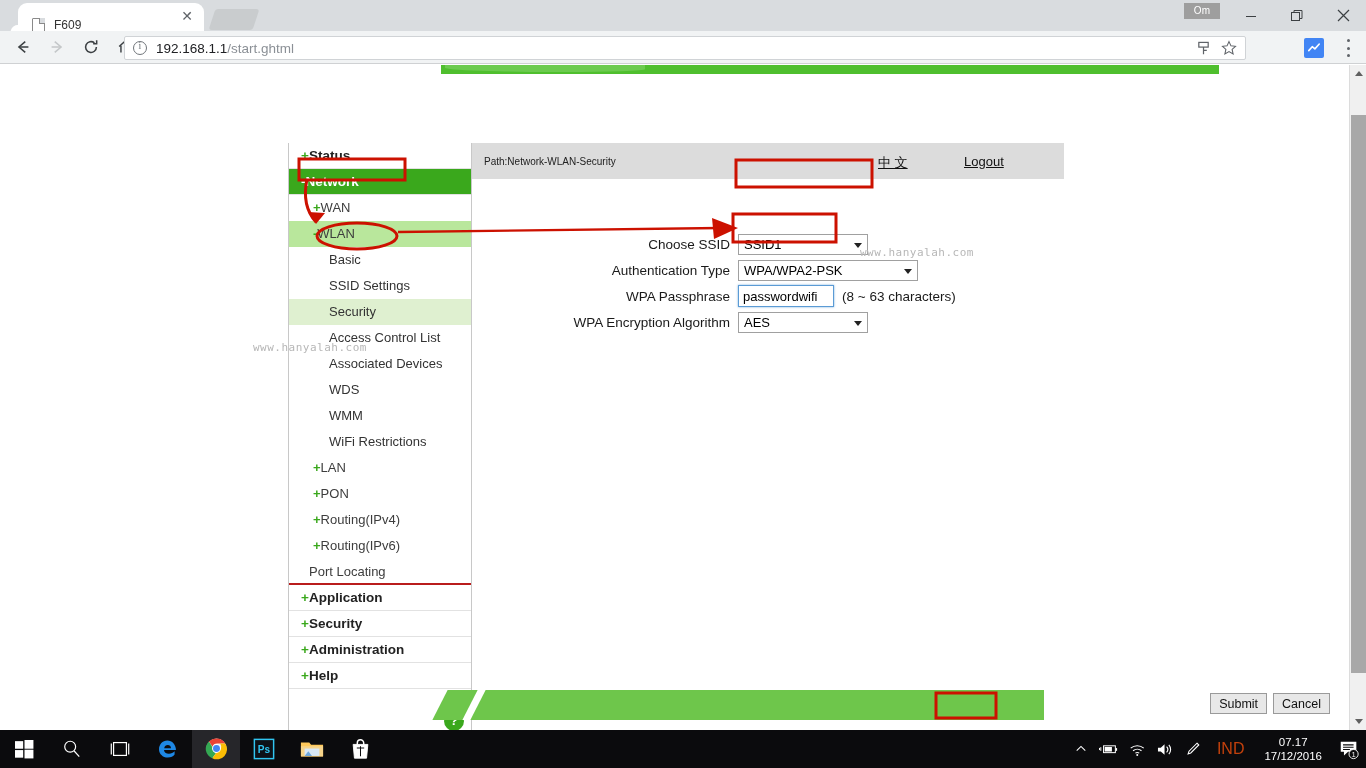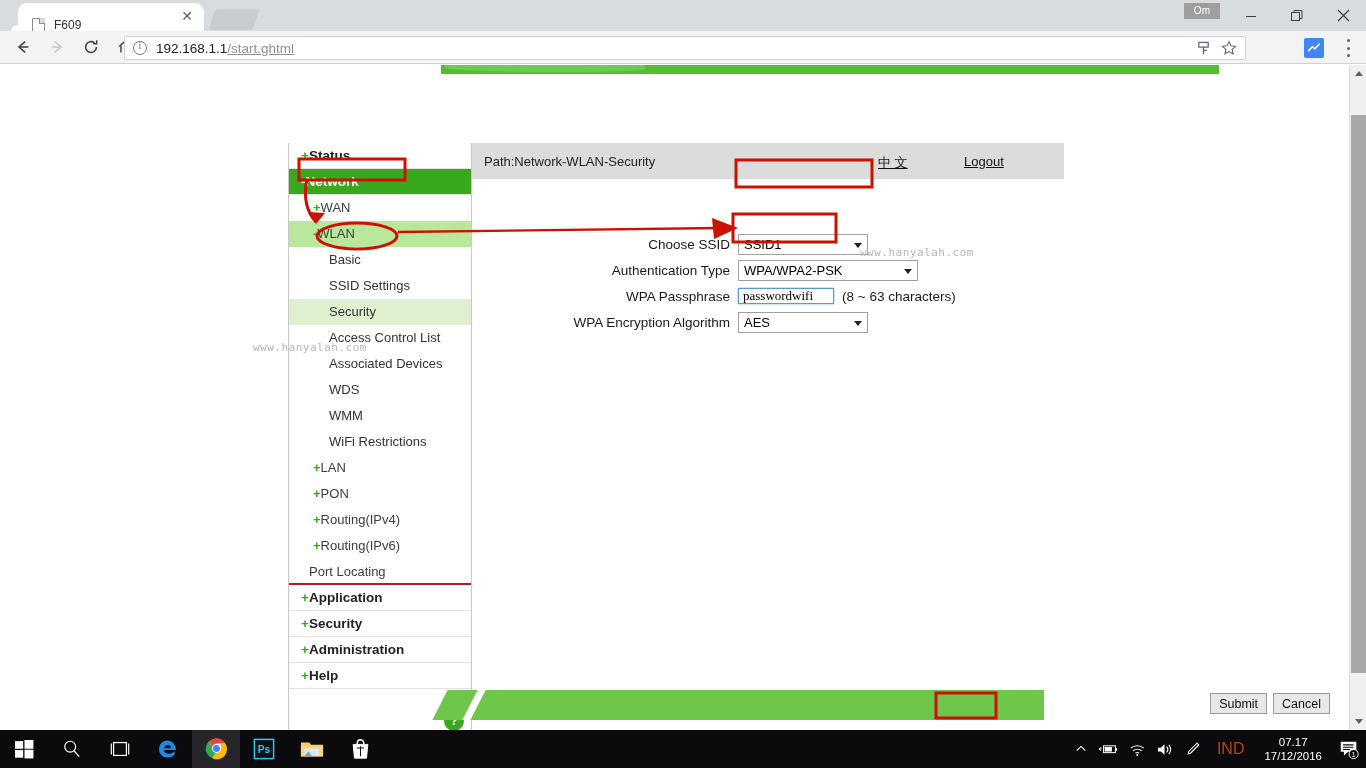--- a/index.html
+++ b/index.html
@@ -101,21 +101,21 @@
   .info-icon {
     width: 14px; height: 14px; border: 1.3px solid #70757a;
     border-radius: 50%; position: relative; flex: 0 0 auto;
   }
   .info-icon::after {
     content: "i"; position: absolute; left: 0; right: 0; top: -2px;
     text-align: center; font-size: 10px; color: #70757a;
     font-family: "Liberation Serif", serif;
   }
   .url { font-size: 13.5px; color: #202124; margin-left: 9px; white-space: nowrap;}
-  .url .dim { color: #8b9096; text-decoration: underline; }
+  .url .dim { color: #8b9096; }
   .omni-right { position: absolute; right: 8px; top: 3px; display:flex; gap: 10px; align-items:center;}
   .ext-btn {
     position: absolute; left: 1304px; top: 7px;
     width: 20px; height: 20px; background: #4285f4; border-radius: 2px;
     display:flex;align-items:center;justify-content:center;
   }
   .menu-dots {
     position: absolute; left: 1340px; top: 8px; width: 16px; height: 18px;
     display:flex;flex-direction:column;justify-content:space-between;align-items:center;
   }
@@ -198,21 +198,21 @@
     width: 20px; height: 20px; border-radius: 50%;
     background: #3aa81c; color: #fff; font-size: 13px; font-weight:bold;
     text-align:center; line-height:20px;
   }
   .pathbar {
     position:absolute; left: 186px; top: 65px;
     width: 592px; height: 36px;
     background: #dcdcdc;
     display:flex; align-items:center;
   }
-  .pathtext { font-size:13px; color:#222; margin-left: 12px; }
+  .pathtext { font-size:10px; color:#222; margin-left: 12px; }
   .lang-link {
     position:absolute; left: 406px; top: 11px;
     font-size:13px; color:#111; text-decoration: underline;
   }
   .logout-link {
     position:absolute; left: 492px; top: 11px;
     font-size:13px; color:#111; text-decoration: underline;
   }
 
   .form { position:absolute; left: 186px; top: 101px; width:592px; }
@@ -228,25 +228,24 @@
     height: 21px; border: 1px solid #a0a0a0; background: #fff;
     font-size: 13px; color: #000; display:flex; align-items:center;
     padding-left: 5px; position:relative;
   }
   .fselect .caret {
     position:absolute; right: 5px; top: 8px;
     width:0;height:0;border-left:4px solid transparent;border-right:4px solid transparent;
     border-top:5px solid #222;
   }
   .ftext {
-    height: 16px; border: 1px solid #5b9bd5; background: #fff;
+    height: 22px; border: 1px solid #5b9bd5; background: #fff;
     font-size: 13px; color:#000; padding-left: 4px;
     display:flex; align-items:center;
     box-shadow: 0 0 2px rgba(90,155,213,.8);
-    font-family: Liberation Serif, serif;
   }
   .hint { font-size: 13.5px; color:#1a1a1a; margin-left: 8px; }
 
   
   .footer-green {
     position:absolute; left: 172px; bottom: 10px;
     width: 586px; height: 30px; background: #6ec64b;
   }
   .footer-green::before {
     content:""; position:absolute; left:-18px; top:0; width: 26px; height:30px;

